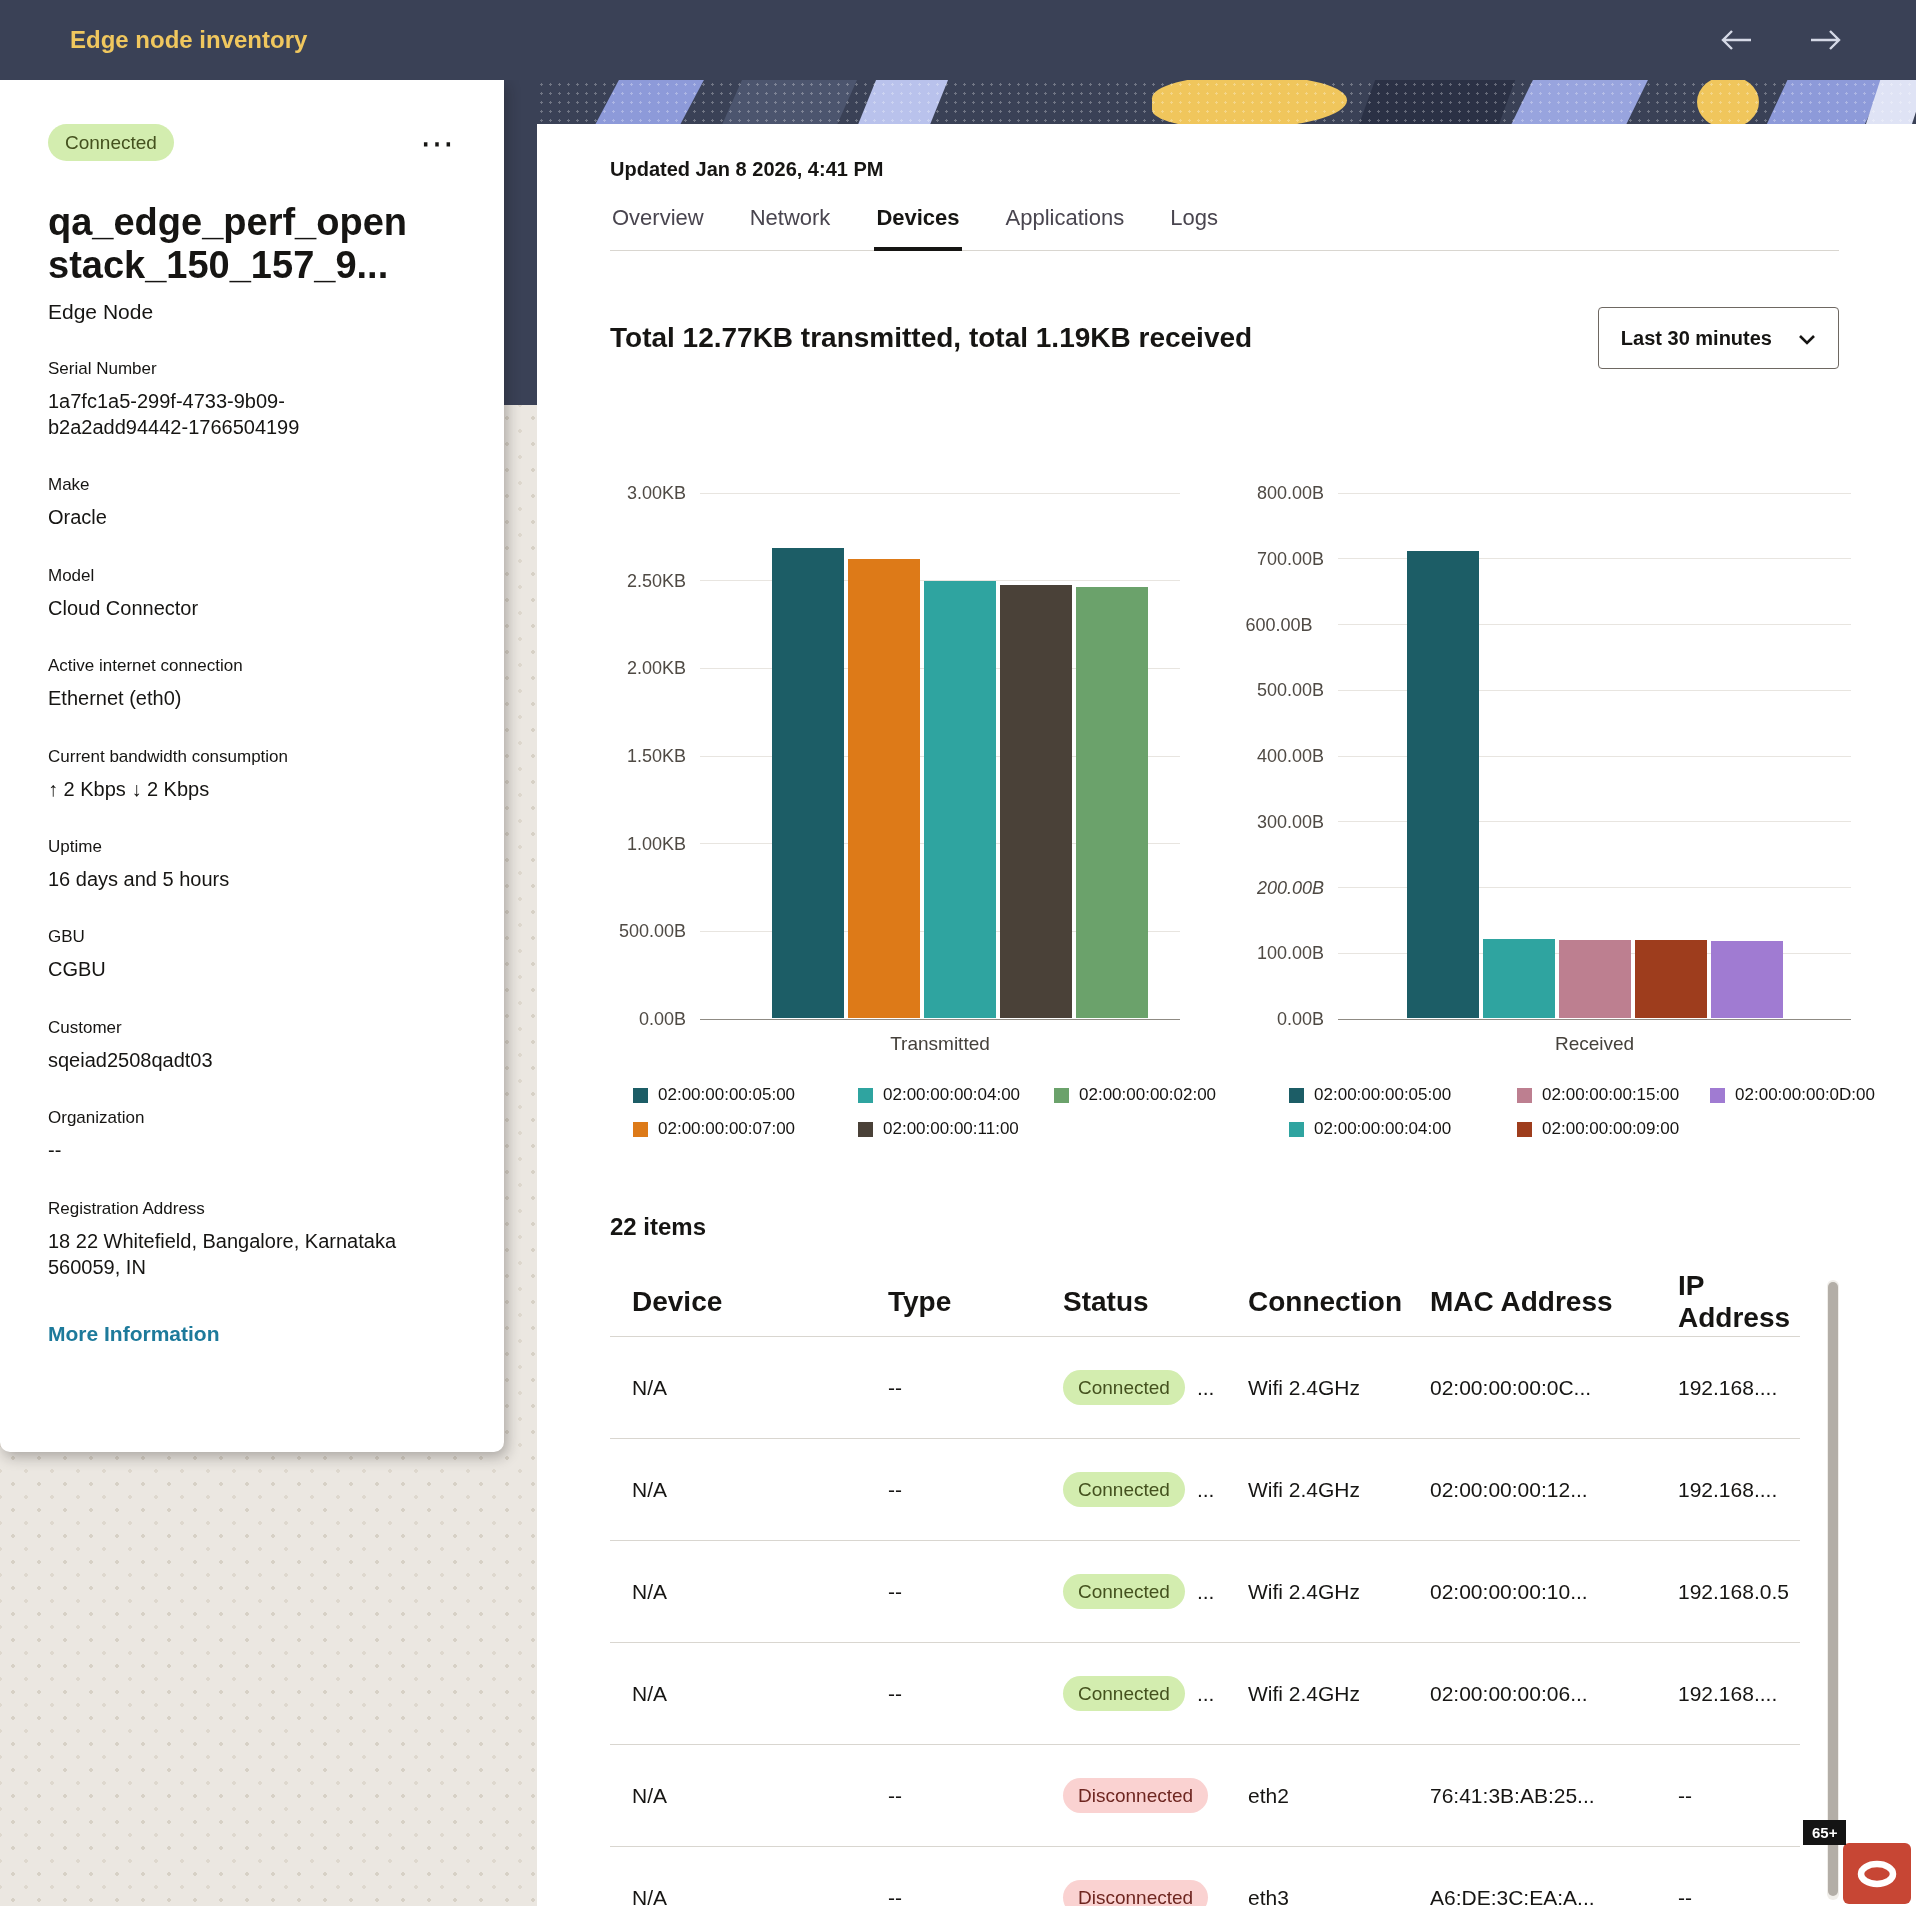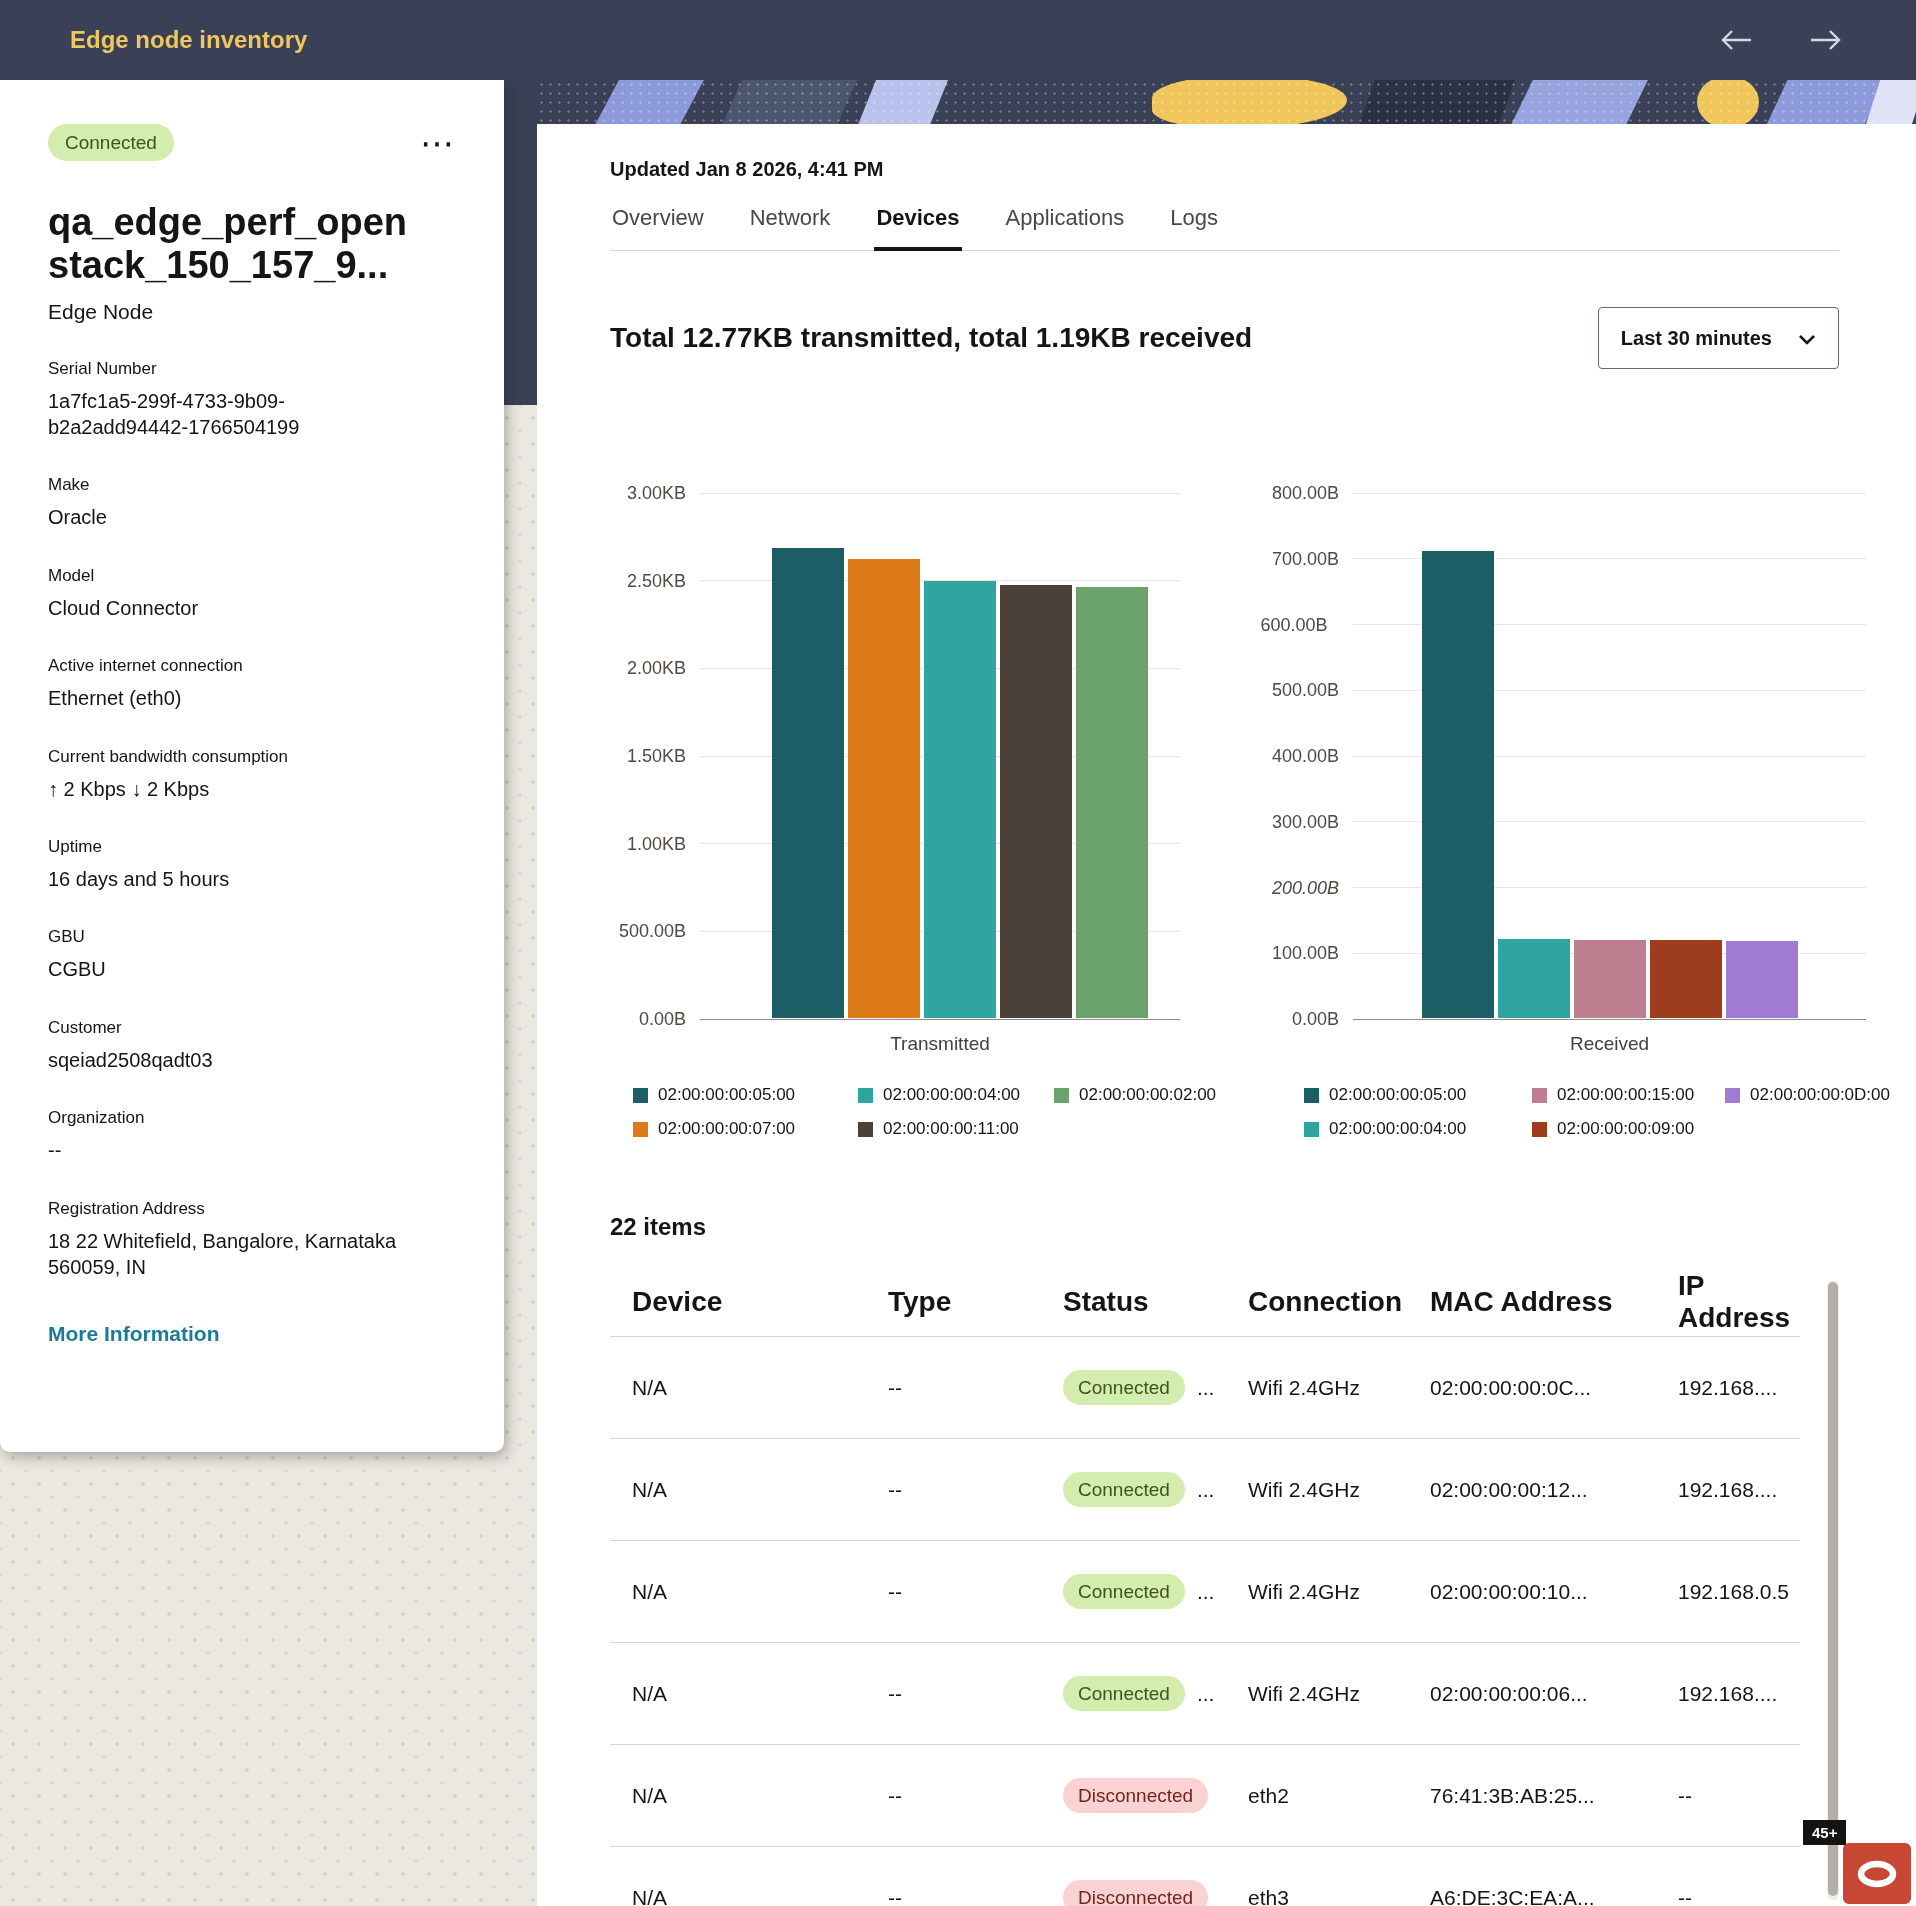--- a/index.html
+++ b/index.html
@@ -80,21 +80,21 @@
 
   .summary-row { margin-top:56px; display:flex; justify-content:space-between; align-items:center; }
   .summary-title { margin:0; font-size:28px; font-weight:700; }
   .dropdown {
     display:flex; align-items:center; gap:26px; height:62px; padding:0 22px;
     border:1px solid #6e6862; border-radius:4px; background:#fff;
     font-family:inherit; font-size:20px; font-weight:700; color:#161513; cursor:pointer;
   }
 
   
-  .charts { margin-top:124px; display:flex; gap:49px; }
+  .charts { margin-top:124px; display:flex; gap:34px; }
   .chart { position:relative; }
   .plot { position:relative; height:526px; }
   .chart-1 .plot { margin-left:90px; width:480px; }
   .chart-2 .plot { margin-left:88px; width:513px; }
   .gridline { position:absolute; left:0; right:0; height:1px; background:#e8e5e0; }
   .gridline.baseline { background:#8f8b84; }
   .ytick {
     position:absolute; left:-104px; width:90px; text-align:right;
     transform:translateY(-50%); font-size:18px; color:#4f4a44;
   }
@@ -432,19 +432,19 @@
       </div>
       <div class="field">
         <div class="field-label">Registration Address</div>
         <div class="field-value">18 22 Whitefield, Bangalore, Karnataka 560059, IN</div>
       </div>
     </div>
   <div class="more-info">More Information</div>
 </aside>
 
 <div class="chat">
-  <span class="badge99">45+</span>
+  <span class="badge99">65+</span>
   <button class="oracle-btn" aria-label="assistant">
     <svg width="42" height="28" viewBox="0 0 42 28">
         <ellipse cx="21" cy="14" rx="16" ry="10" fill="none" stroke="#ffffff" stroke-width="6.5"></ellipse>
       </svg>
   </button>
 </div>
 
 </body></html>

